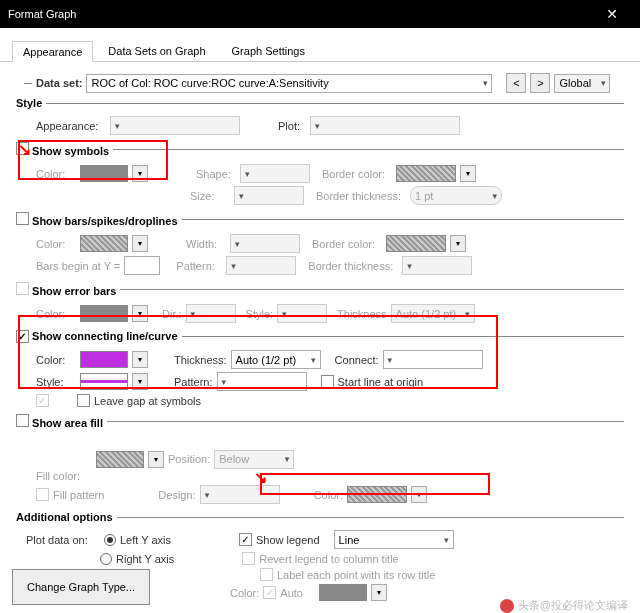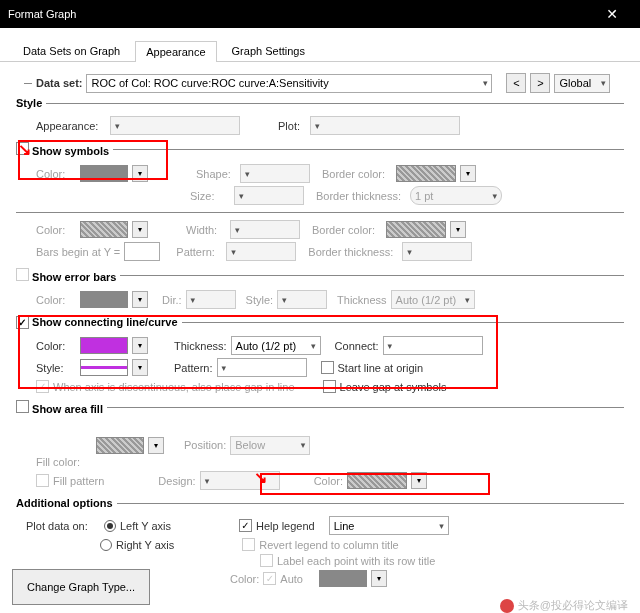--- a/index.html
+++ b/index.html
@@ -41,22 +41,22 @@
 </style>
 </head>
 <body>
 
 <div class="titlebar">
   <span>Format Graph</span>
   <span class="close">✕</span>
 </div>
 
 <div class="tabs">
+  <div class="tab active">Appearance</div>
   <div class="tab">Data Sets on Graph</div>
-  <div class="tab active">Appearance</div>
   <div class="tab">Graph Settings</div>
 </div>
 
 <div class="content">
 
   <div class="row" style="margin-left:8px;">
     <span style="border-top:1px solid #888; width:8px; display:inline-block;"></span>
     <span class="lbl bold">Data set:</span>
     <span class="sel" style="width:406px; background:#fff;">
         <span>ROC of Col: ROC curve:ROC curve:A:Sensitivity</span>
@@ -98,20 +98,21 @@
       <span class="lbl dis" style="width:40px; margin-left:40px;">Size:</span>
       <span class="sel dis" style="width:70px;"></span>
       <span class="lbl dis" style="width:90px; margin-left:8px;">Border thickness:</span>
       <span class="sel dis" style="width:92px;border-radius:9px;">
           <span>1 pt</span>
         </span>
     </div>
   </fieldset>
 
   <fieldset>
+    <legend><span class="checkbox"></span> <span>Show bars/spikes/droplines</span></legend>
     <div class="row" style="padding-left:20px;">
       <span class="lbl dis" style="width:40px;">Color:</span>
       <span class="swatch hatch"></span>
         <span class="dropdown-arrow">▾</span>
       <span style="width:30px;"></span>
       <span class="lbl dis" style="width:40px;">Width:</span>
       <span class="sel dis" style="width:70px;"></span>
       <span class="lbl dis" style="width:70px; margin-left:8px;">Border color:</span>
       <span class="swatch hatch wide"></span>
         <span class="dropdown-arrow">▾</span>
@@ -160,33 +161,32 @@
       <span class="lbl" style="width:40px;">Style:</span>
       <span class="swatch purple-line"></span>
         <span class="dropdown-arrow">▾</span>
       <span class="lbl" style="margin-left:22px;">Pattern:</span>
       <span class="sel" style="width:90px; background:#fff;"></span>
       <span style="margin-left:10px;" class="checkbox"></span>
       <span class="lbl">Start line at origin</span>
     </div>
     <div class="row" style="padding-left:20px;">
       <span class="checkbox dis">✓</span>
-      <span class="lbl dis">When axis is discontinuous, also place gap in line</span>
       <span style="margin-left:24px;" class="checkbox"></span>
       <span class="lbl">Leave gap at symbols</span>
     </div>
   </fieldset>
 
   <fieldset>
     <legend><span class="checkbox"></span> <span>Show area fill</span></legend>
     <div class="row" style="padding-left:20px;">
       <span class="lbl dis" style="width:56px;margin-top:34px;">Fill color:</span>
       <span class="swatch hatch"></span>
         <span class="dropdown-arrow">▾</span>
-      <span class="lbl dis" style="margin-left:16px;">Position:</span>
+      <span class="lbl dis" style="">Position:</span>
       <span class="sel dis" style="width:80px;">
           <span>Below</span>
         </span>
     </div>
     <div class="row" style="padding-left:20px;">
       <span class="checkbox dis"></span>
       <span class="lbl dis">Fill pattern</span>
       <span class="lbl dis" style="margin-left:50px;">Design:</span>
       <span class="sel dis" style="width:80px;"></span>
       <span class="lbl dis" style="margin-left:30px;">Color:</span>
@@ -196,21 +196,21 @@
   </fieldset>
 
   <fieldset>
     <legend>Additional options</legend>
     <div class="row" style="padding-left:10px;">
       <span class="lbl" style="width:74px;">Plot data on:</span>
       <span class="radio checked"></span>
       <span class="lbl">Left Y axis</span>
       <span style="width:60px;"></span>
       <span class="checkbox">✓</span>
-      <span class="lbl">Help legend</span>
+      <span class="lbl">Show legend</span>
       <span class="sel" style="width:120px; background:#fff; margin-left:10px;">
           <span>Line</span>
         </span>
     </div>
     <div class="row" style="padding-left:84px;">
       <span class="radio"></span>
       <span class="lbl">Right  Y axis</span>
       <span style="width:60px;"></span>
       <span class="checkbox dis"></span>
       <span class="lbl dis">Revert legend to column title</span>

